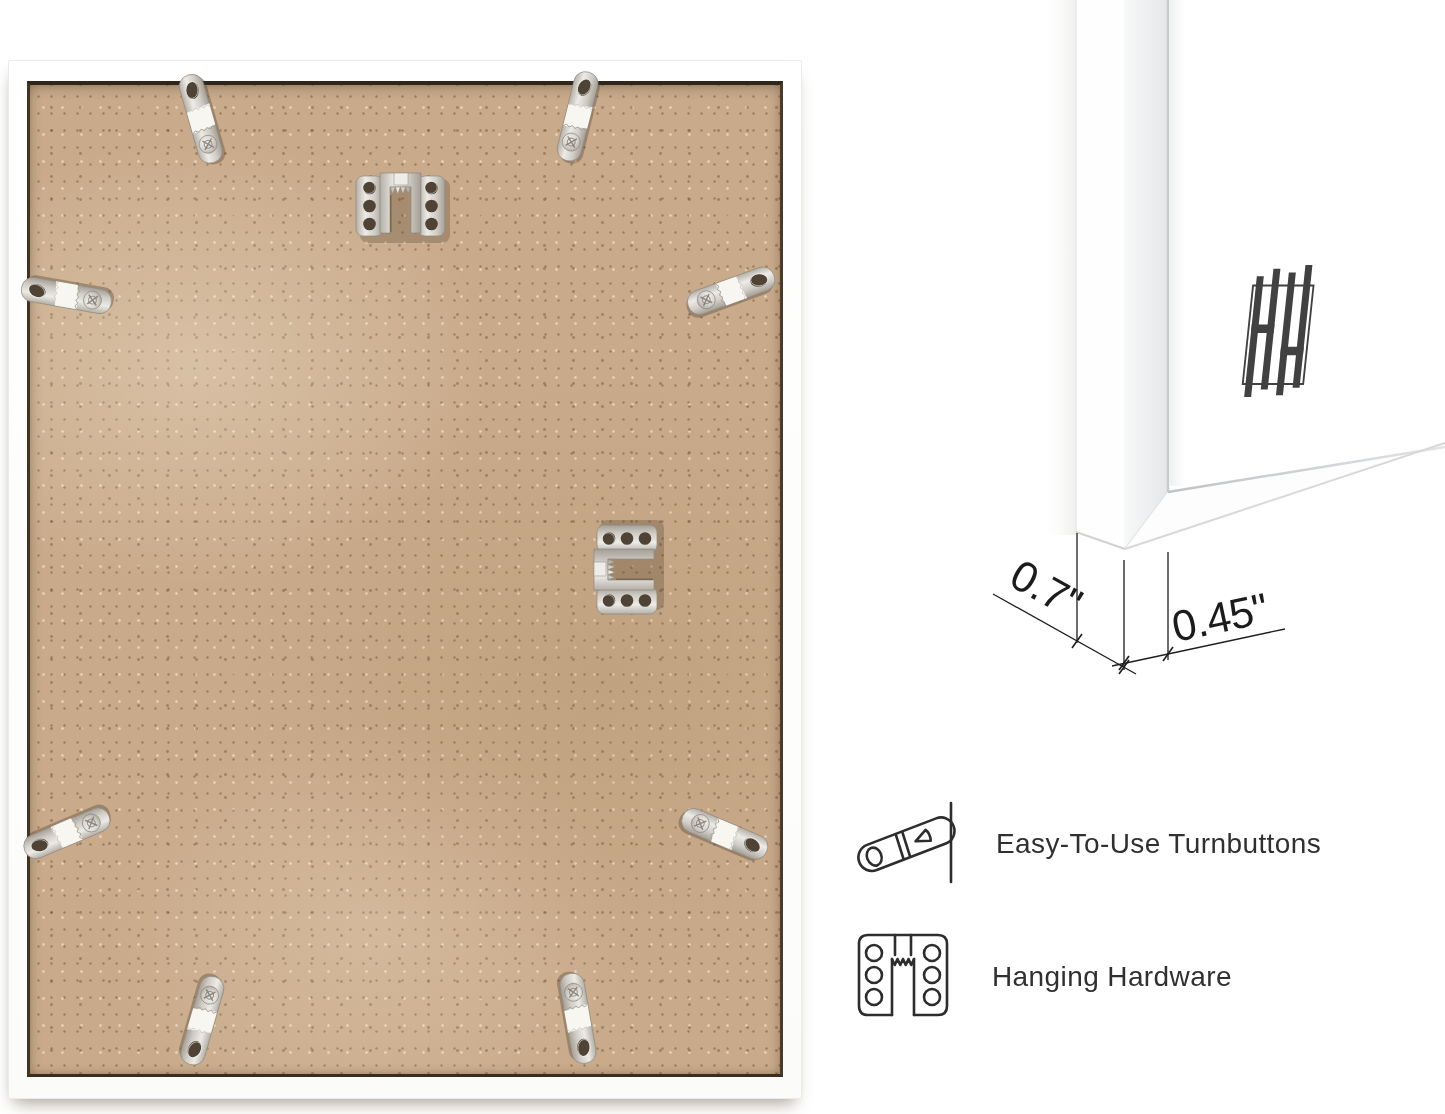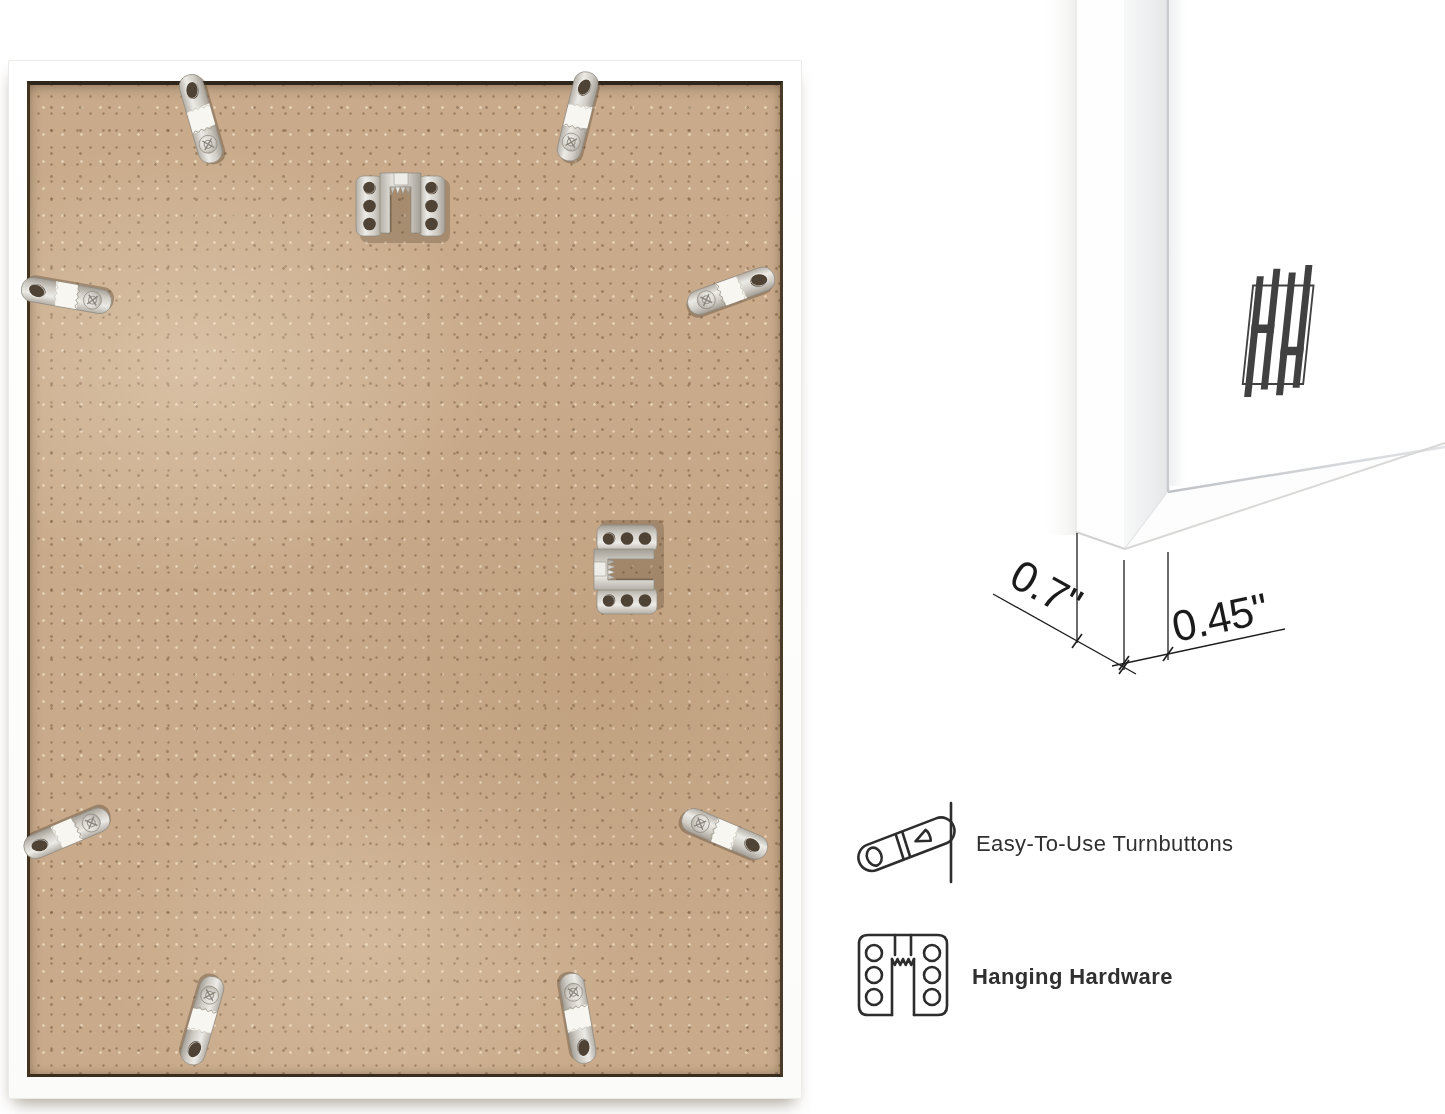--- a/index.html
+++ b/index.html
@@ -39,25 +39,25 @@
 
   
   .corner-view{position:absolute;left:940px;top:0;width:505px;height:700px;}
   .corner-view svg{display:block;width:505px;height:700px;}
   .dim-text{font-family:"Liberation Sans",sans-serif;fill:#1b1b1b;letter-spacing:-0.5px;}
 
   
   .feature-row{position:absolute;left:855px;display:flex;align-items:center;}
   .feature-row .feature-icon{flex:0 0 auto;}
   .feature-label{
-    margin-left:21px;font-size:22px;color:#303030;letter-spacing:0.4px;
+    margin-left:41px;font-size:28px;color:#303030;letter-spacing:0.4px;
     font-family:"Liberation Sans",sans-serif;white-space:nowrap;
   }
   #feature-row-1{top:800px;height:88px;}
-  #feature-row-2{top:932px;height:90px;font-weight:bold;}
+  #feature-row-2{top:932px;height:90px;}
 
   .hidden-defs{position:absolute;width:0;height:0;overflow:hidden;}
 </style>
 </head>
 <body>
 
 <svg class="hidden-defs" aria-hidden="true">
   <defs>
     <linearGradient id="met" x1="0" y1="0" x2="1" y2="0">
       <stop offset="0" stop-color="#b4b0a8"></stop>

